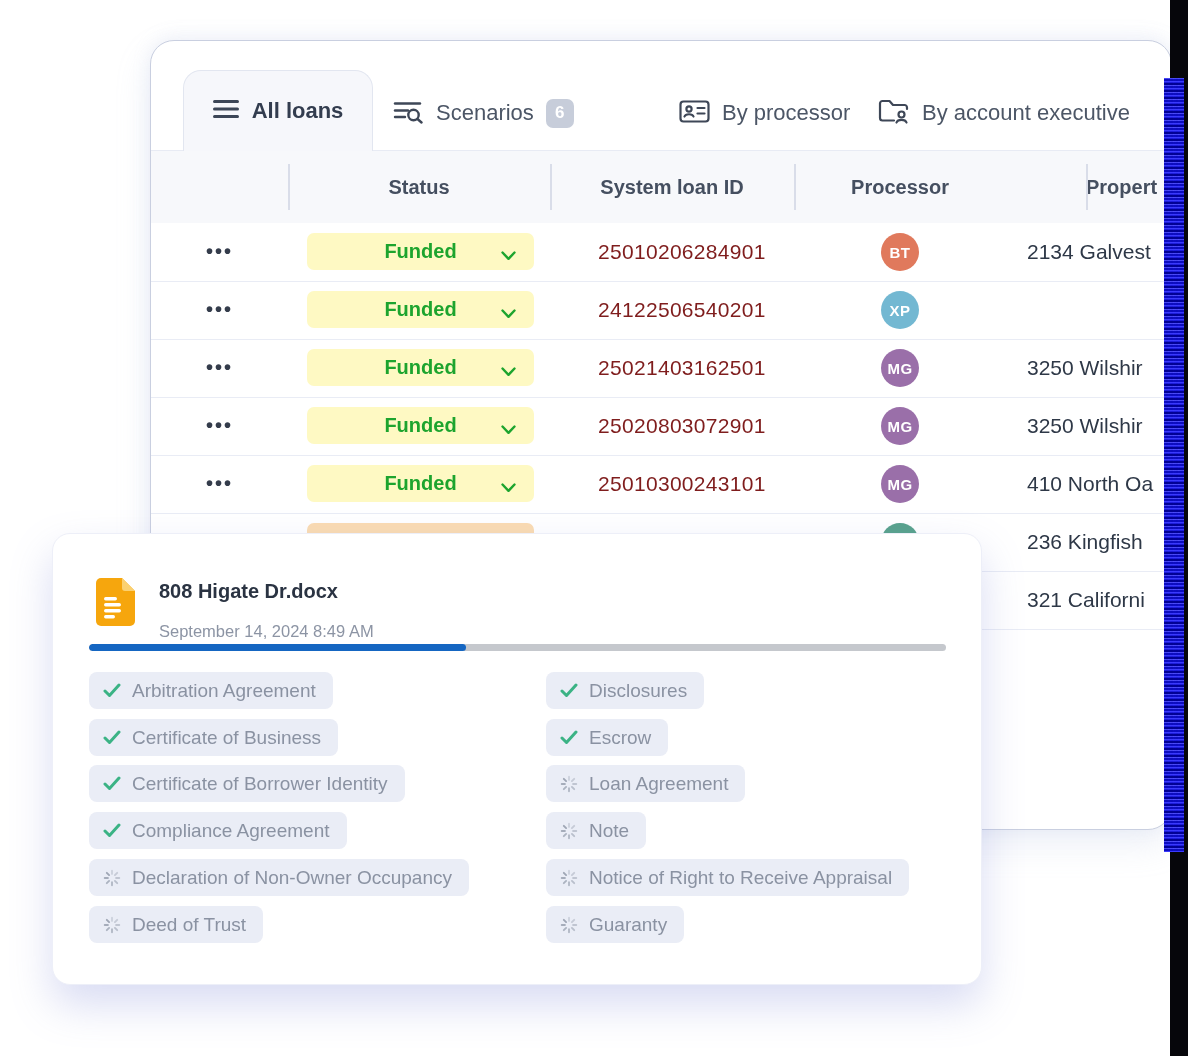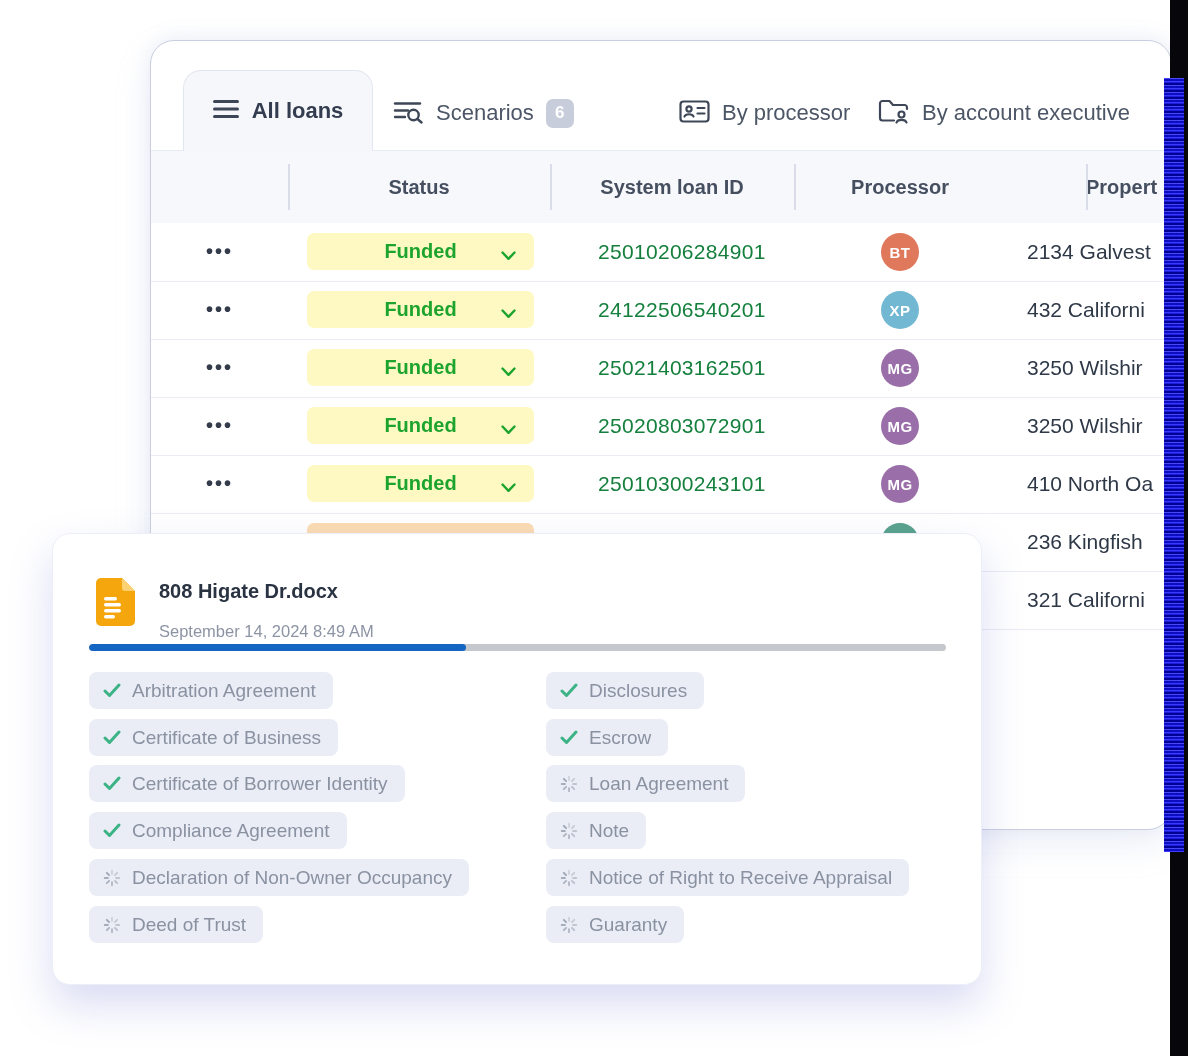--- a/index.html
+++ b/index.html
@@ -39,21 +39,21 @@
   .trow { position:absolute; left:0; width:100%; height:58px; }
   .cell-menu { position:absolute; left:0; top:0; width:137px; height:58px; line-height:56px;
     text-align:center; font-size:20px; font-weight:700; color:#343c4b; letter-spacing:2px; cursor:pointer; }
   .status-badge { position:absolute; left:156px; top:10px; width:227px; height:37px;
     border-radius:7px; display:flex; align-items:center; justify-content:center; cursor:pointer; }
   .status-funded { background:#fef9c3; }
   .status-pending { background:#fbdcb2; }
   .status-badge .slabel { font-size:20px; font-weight:700; color:#1da42e; }
   .status-badge .chev { position:absolute; right:18px; top:14px; }
   .cell-id { position:absolute; left:447px; top:0; height:58px; line-height:58px;
-    font-size:21px; color:#15803d; letter-spacing:.3px; white-space:nowrap; }
+    font-size:21px; color:#7f1d1d; letter-spacing:.3px; white-space:nowrap; }
   .avatar { position:absolute; left:730px; top:10px; width:38px; height:38px; border-radius:50%;
     color:#fff; font-size:15px; font-weight:700; letter-spacing:.4px;
     display:flex; align-items:center; justify-content:center; }
   .cell-prop { position:absolute; left:876px; top:0; height:58px; line-height:58px;
     font-size:21px; color:#2e3847; white-space:nowrap; }
 
   
   .doc-card { position:absolute; left:52px; top:533px; width:930px; height:452px;
     background:#fff; border:1px solid #edeff8; border-radius:18px; z-index:40;
     box-shadow:0 20px 42px rgba(130,140,215,.30); }
@@ -166,21 +166,20 @@
         <div class="trow" style="top: 240px;">
           <div class="cell-menu">•••</div>
           <div class="status-badge status-funded">
             <span class="slabel">Funded</span>
             <span class="chev"><svg width="15" height="10" viewBox="0 0 15 10" fill="none" stroke="#1da42e" stroke-width="2.4" stroke-linecap="round" stroke-linejoin="round">
                 <path d="M1.5 1.5 L7.5 7.8 L13.5 1.5"></path>
               </svg></span>
           </div>
           <div class="cell-id">24122506540201</div>
           <div class="avatar" style="background: rgb(115, 184, 210);">XP</div>
-          <div class="cell-prop">432 Californi</div>
         </div>
         <div class="hline" style="top: 298px;"></div>
         <div class="trow" style="top: 298px;">
           <div class="cell-menu">•••</div>
           <div class="status-badge status-funded">
             <span class="slabel">Funded</span>
             <span class="chev"><svg width="15" height="10" viewBox="0 0 15 10" fill="none" stroke="#1da42e" stroke-width="2.4" stroke-linecap="round" stroke-linejoin="round">
                 <path d="M1.5 1.5 L7.5 7.8 L13.5 1.5"></path>
               </svg></span>
           </div>

